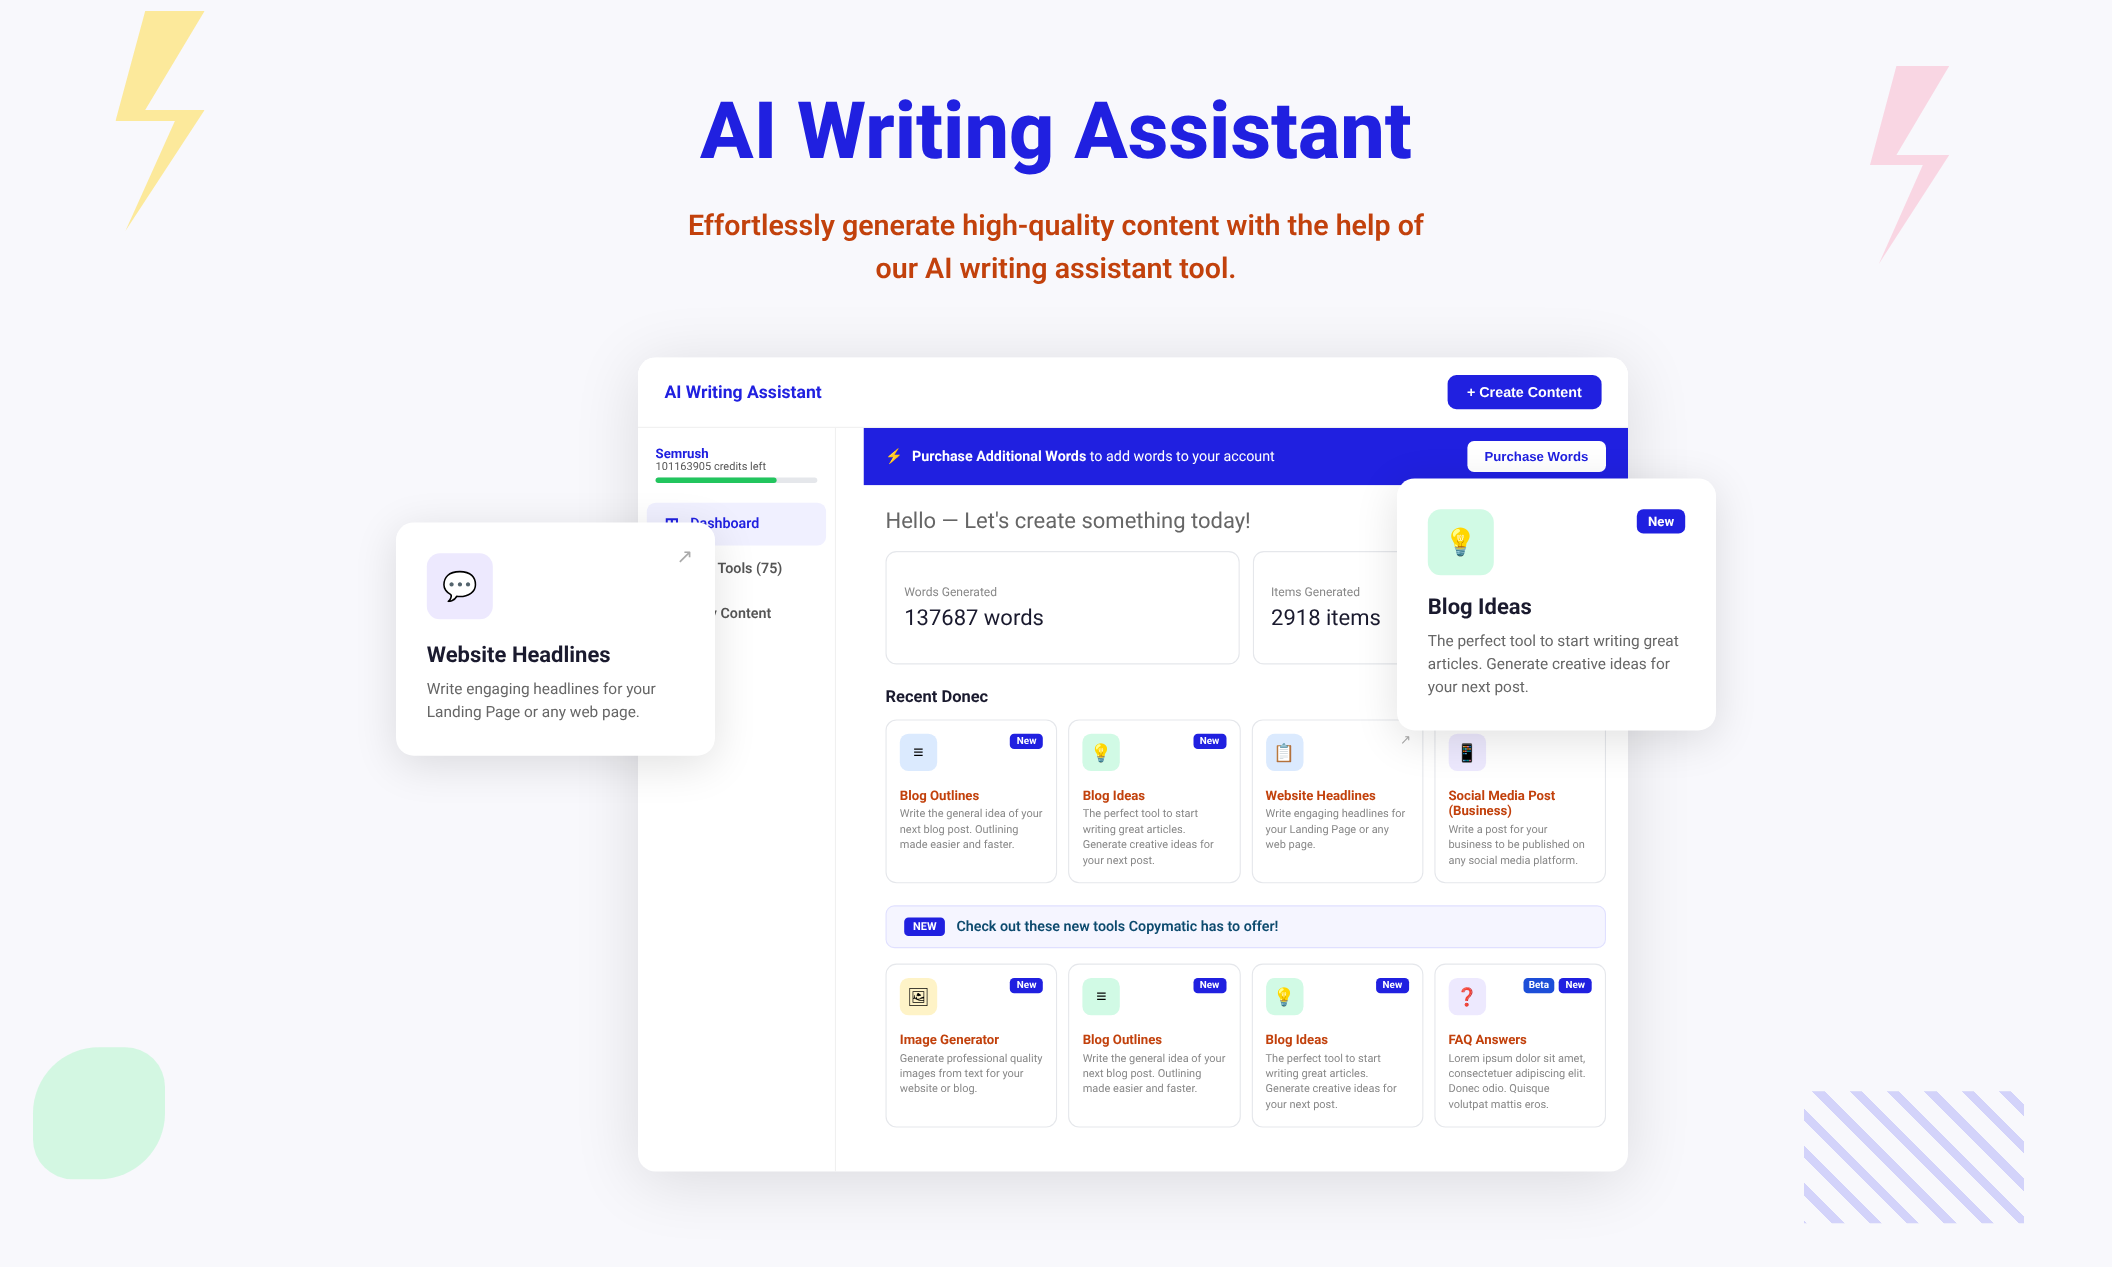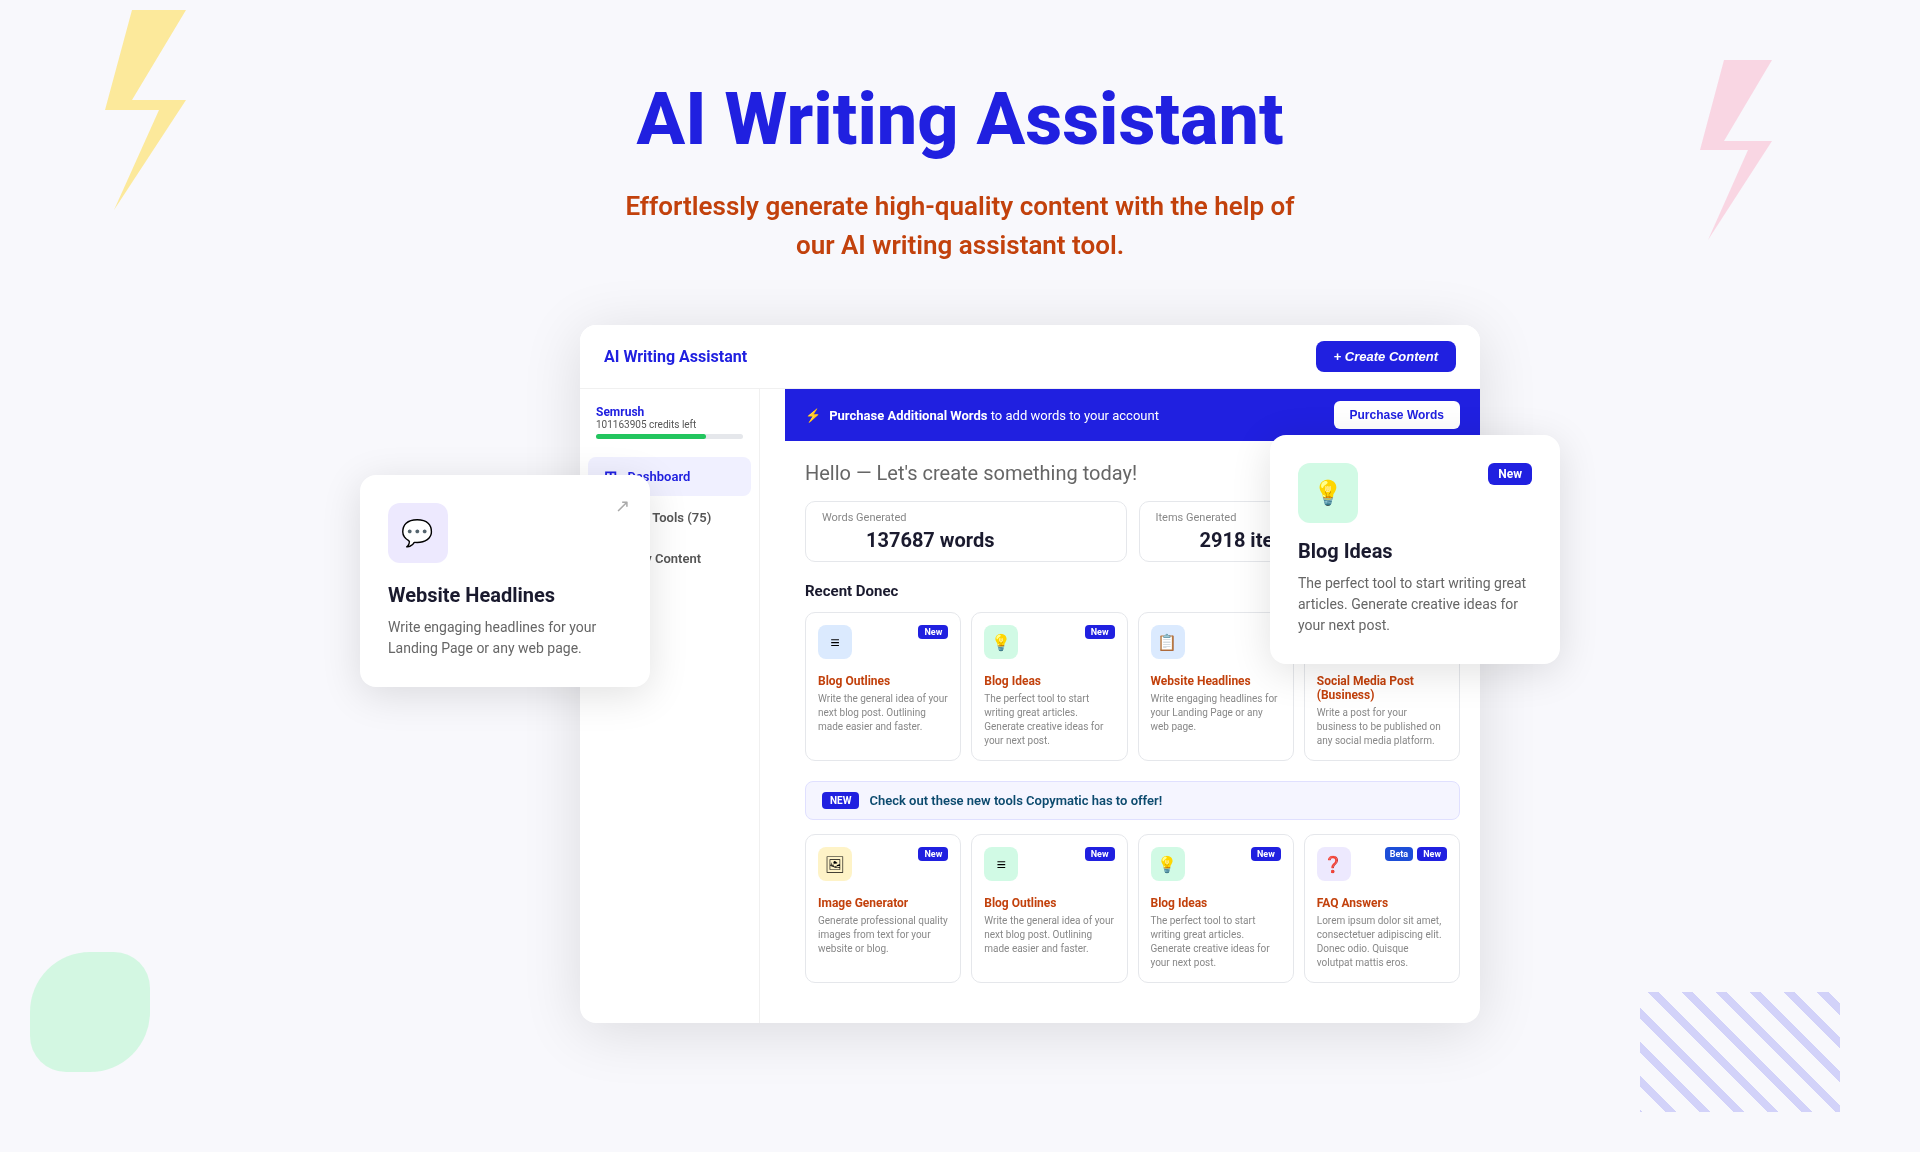--- a/index.html
+++ b/index.html
@@ -202,21 +202,20 @@
       color: white;
       border: none;
       padding: 8px 18px;
       border-radius: 8px;
       font-size: 13px;
       font-weight: 600;
       cursor: pointer;
       display: flex;
       align-items: center;
       gap: 6px;
-      font-style: italic;
     }
 
     
     .app-body {
       display: flex;
       flex: 1;
       gap: 25px;
     }
 
     
@@ -322,32 +321,31 @@
     
     .stats-row {
       display: flex;
       gap: 12px;
       margin-bottom: 20px;
     }
     .stat-card {
       flex: 1;
       border: 1px solid #e5e7eb;
       border-radius: 10px;
-      padding: 9px 16px;
+      padding: 30px 16px;
     }
     .stat-label {
       font-size: 11px;
       color: #888;
       margin-bottom: 4px;
     }
     .stat-value {
       font-size: 20px;
-      font-weight: 700;
+      font-weight: 400;
       color: #1a1a2e;
-      margin-left: 44px;
     }
 
     
     .section-title {
       font-size: 15px;
       font-weight: 700;
       color: #1a1a2e;
       margin-bottom: 12px;
     }
     .tools-grid {

